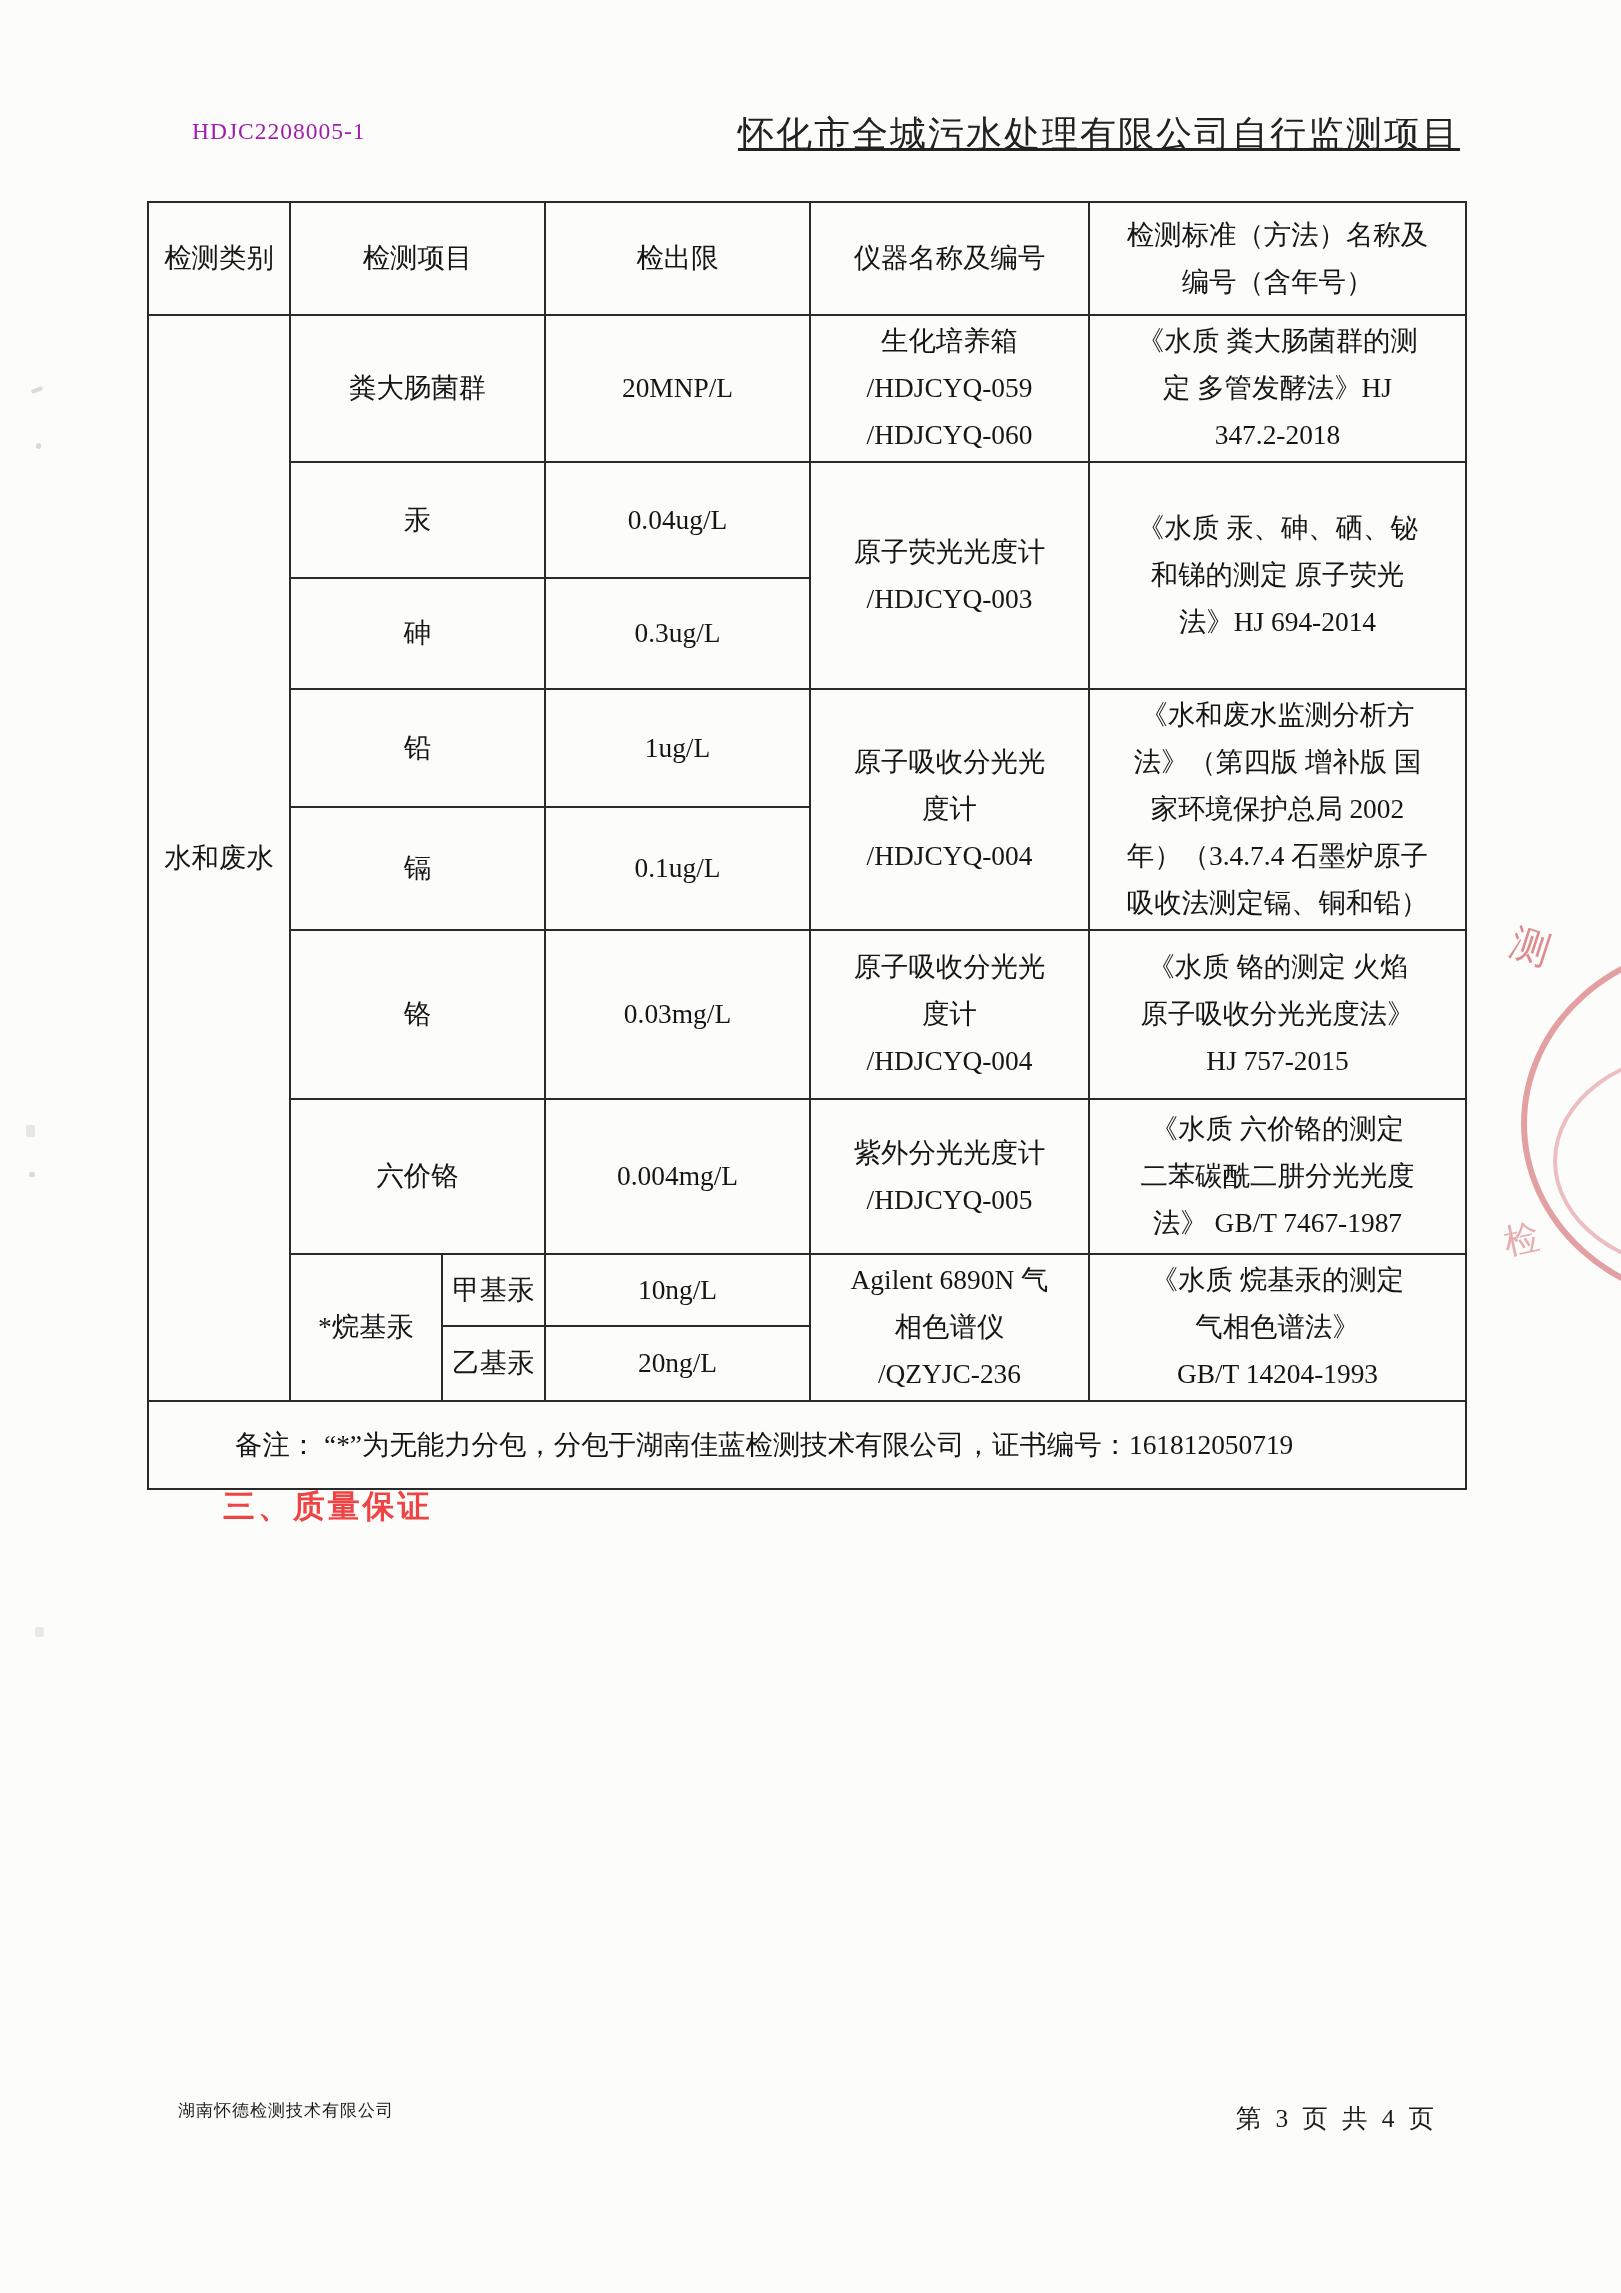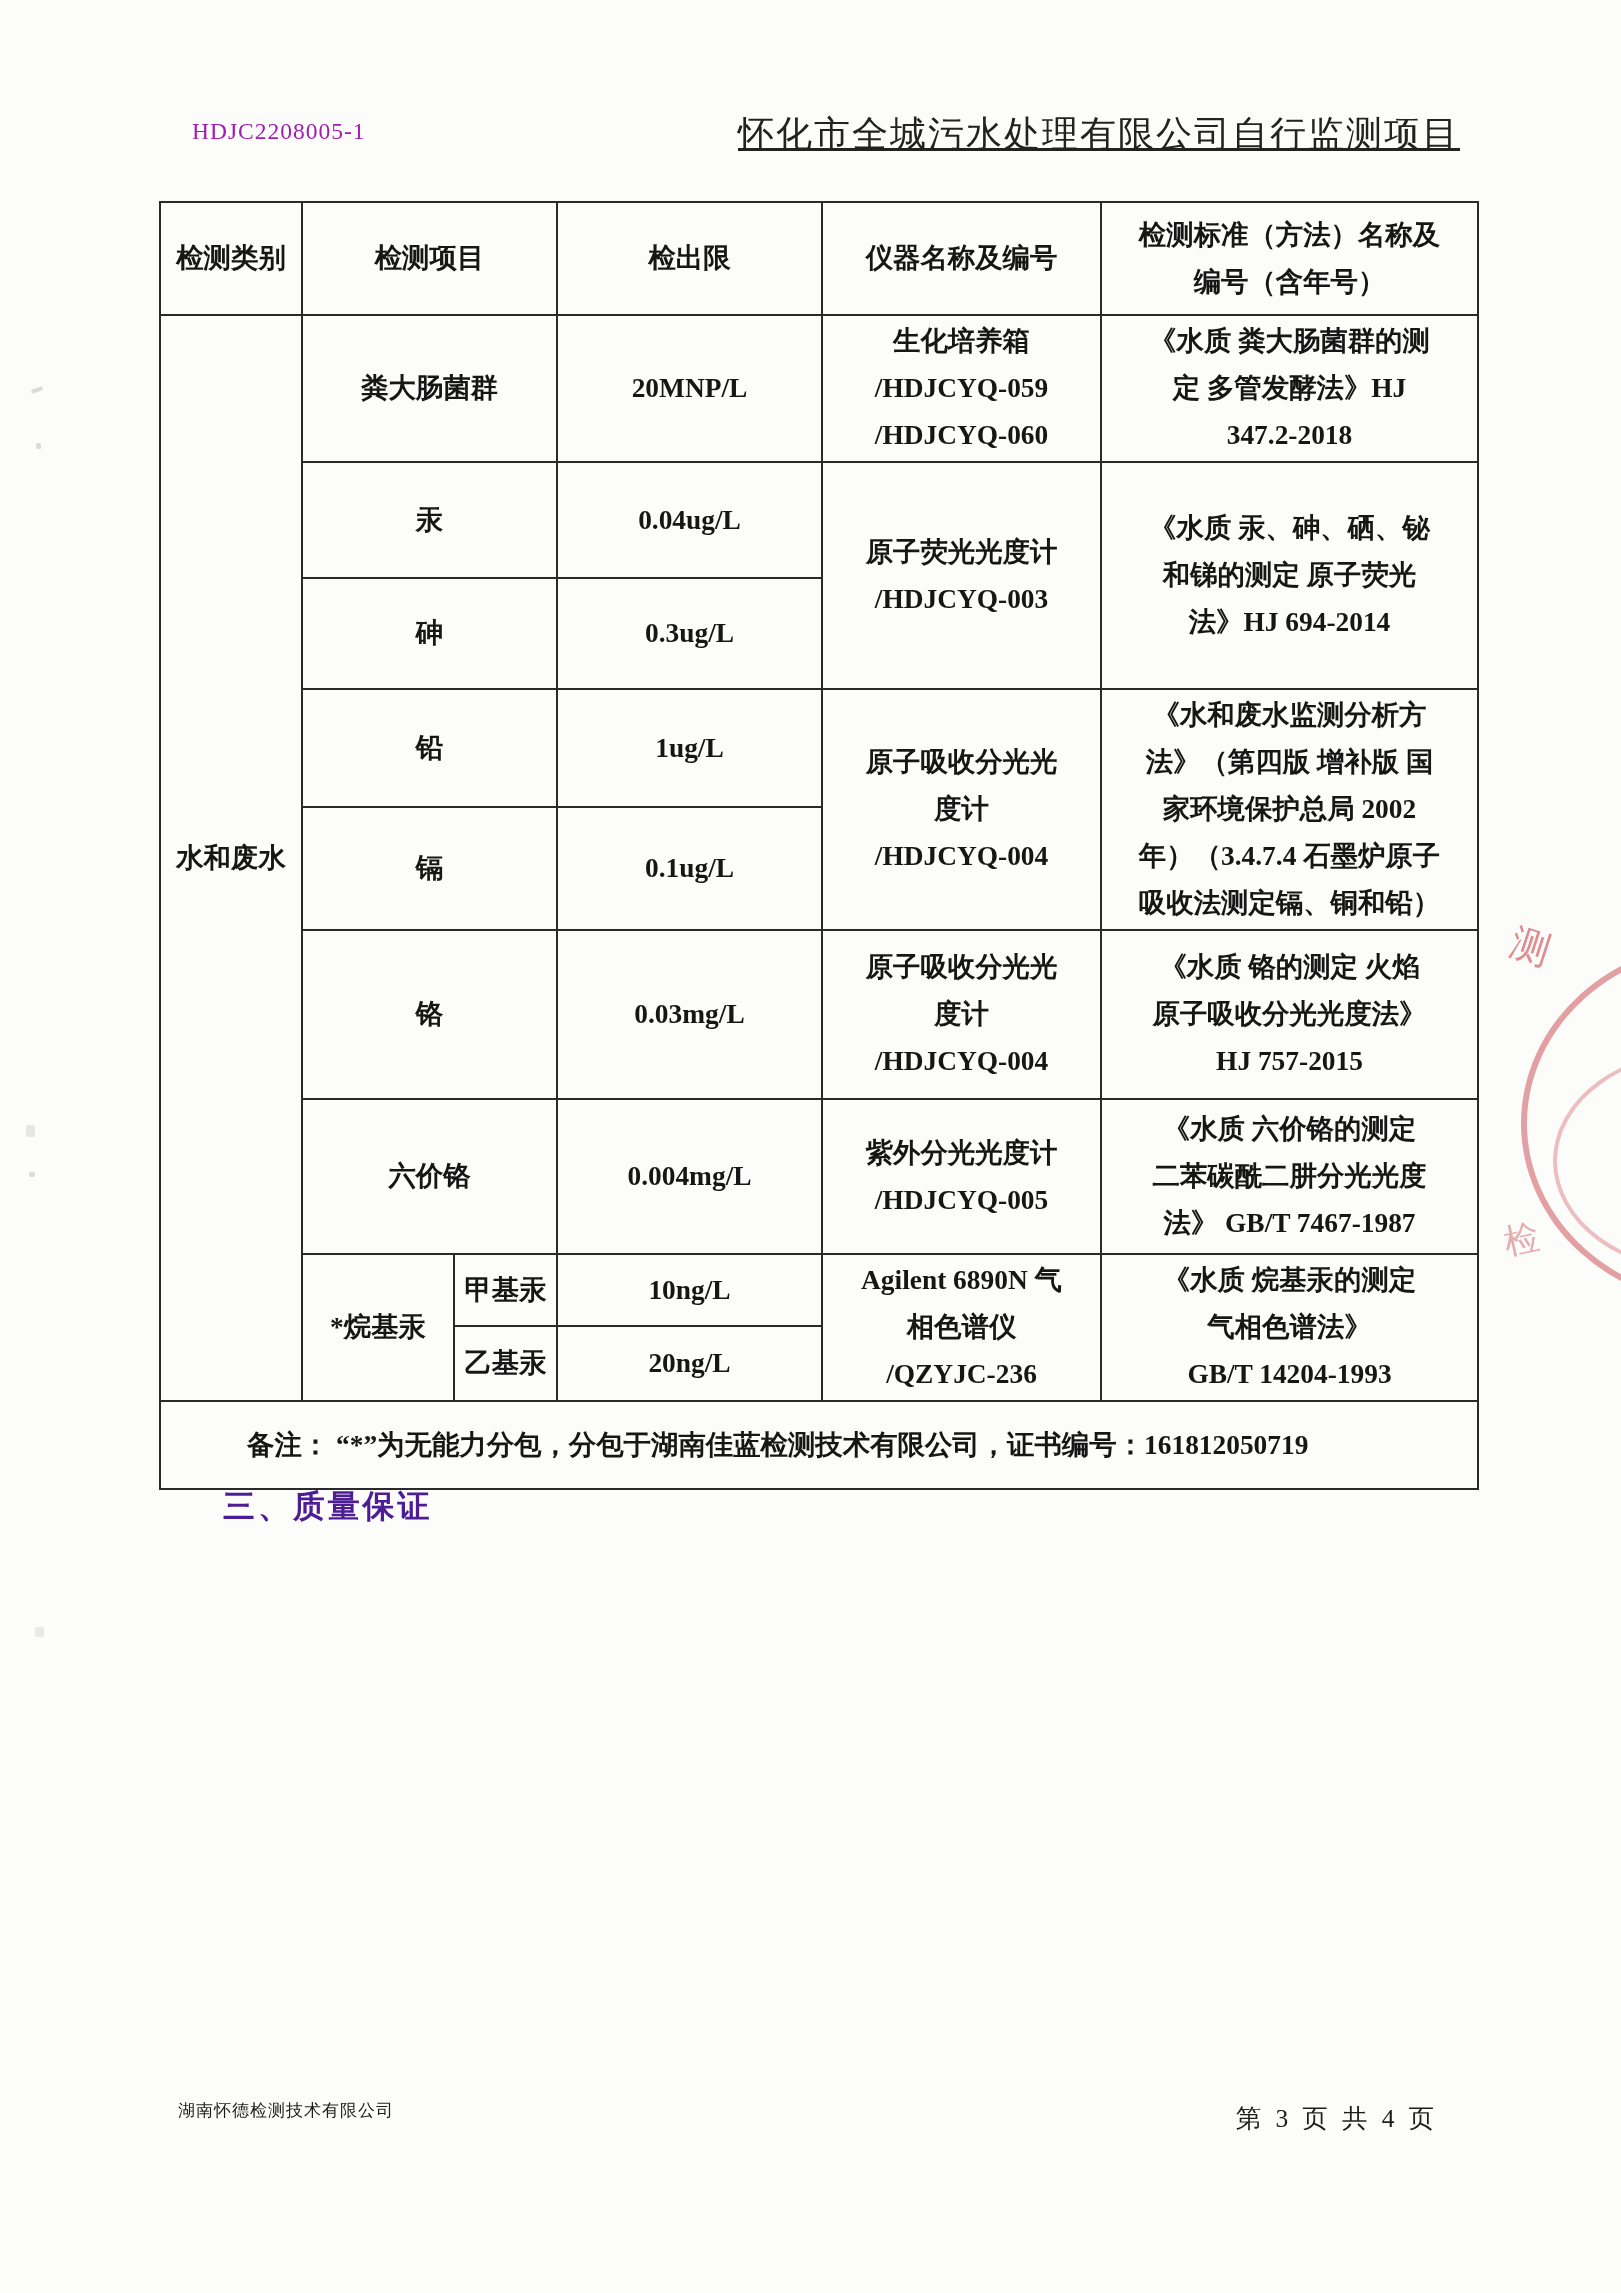--- a/index.html
+++ b/index.html
@@ -19,41 +19,41 @@
   .report-no{
     position:absolute;left:192px;top:7.8px;
     font-size:23.5px;letter-spacing:1px;color:#a21caf;
   }
   .header-title{
     position:absolute;right:161px;top:0;
     font-size:36px;letter-spacing:2px;color:#222;text-decoration:underline;
   }
   
   table.main{
-    position:absolute;top:201px;left:159px;
+    position:absolute;top:201px;left:147px;
     width:1318px;border-collapse:collapse;table-layout:fixed;
-    font-size:27.4px;color:#161616;font-weight:bold;
+    font-size:27.4px;color:#161616;
   }
   table.main td{
     border:2px solid #2a2a2a;
     text-align:center;vertical-align:middle;
     padding:2px 5.9px;line-height:47px;
     white-space:pre-line;overflow:hidden;
   }
   tr.note-row td{
     border-top:2.9px solid #222;
     text-align:left;padding-left:86px;line-height:39px;
   }
   table.main{border:2.9px solid #222;}
   .lh-sm td{line-height:45px;}
   
   .qa-heading{
     position:absolute;top:1485px;left:223px;
     font-family:"Liberation Sans","DejaVu Sans",sans-serif;
-    font-weight:bold;font-size:32px;letter-spacing:2.9px;color:#4c1d95;
+    font-weight:bold;font-size:32px;letter-spacing:2.9px;color:#ef4444;
   }
   .qa-paragraphs{
     position:absolute;top:1537px;left:196px;width:1304px;
     font-size:29px;line-height:69px;color:#1d1d1d;
   }
   .qa-paragraphs p{margin:0;white-space:pre-line;}
   
   .page-footer{position:absolute;top:2099px;left:0;width:1621px;height:39px;}
   .footer-company{position:absolute;left:178px;top:0;font-size:17px;letter-spacing:1px;}
   .footer-page{position:absolute;right:183px;top:2px;font-size:25.5px;letter-spacing:3.9px;}

